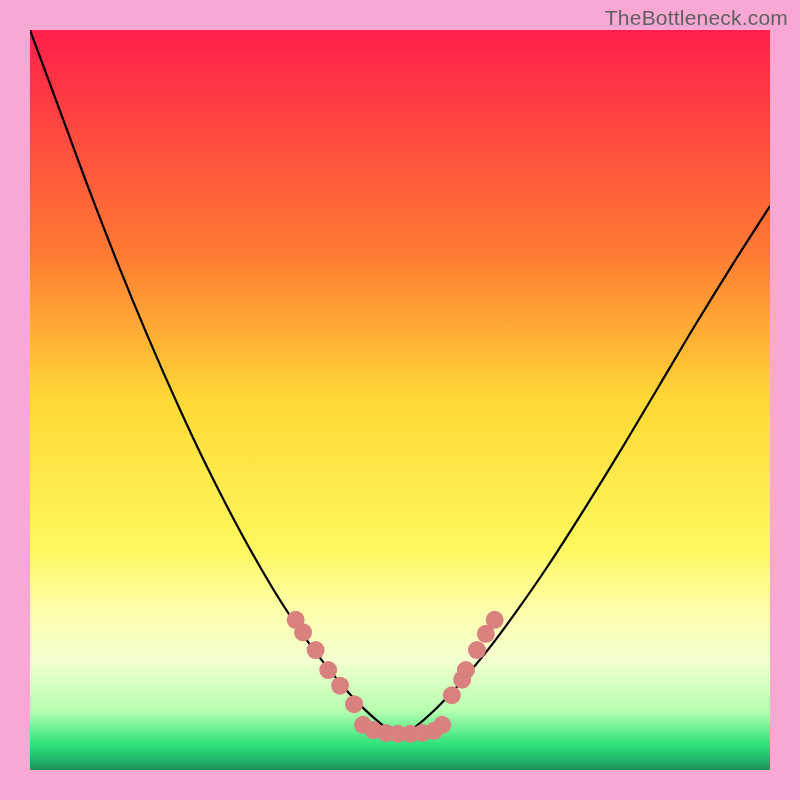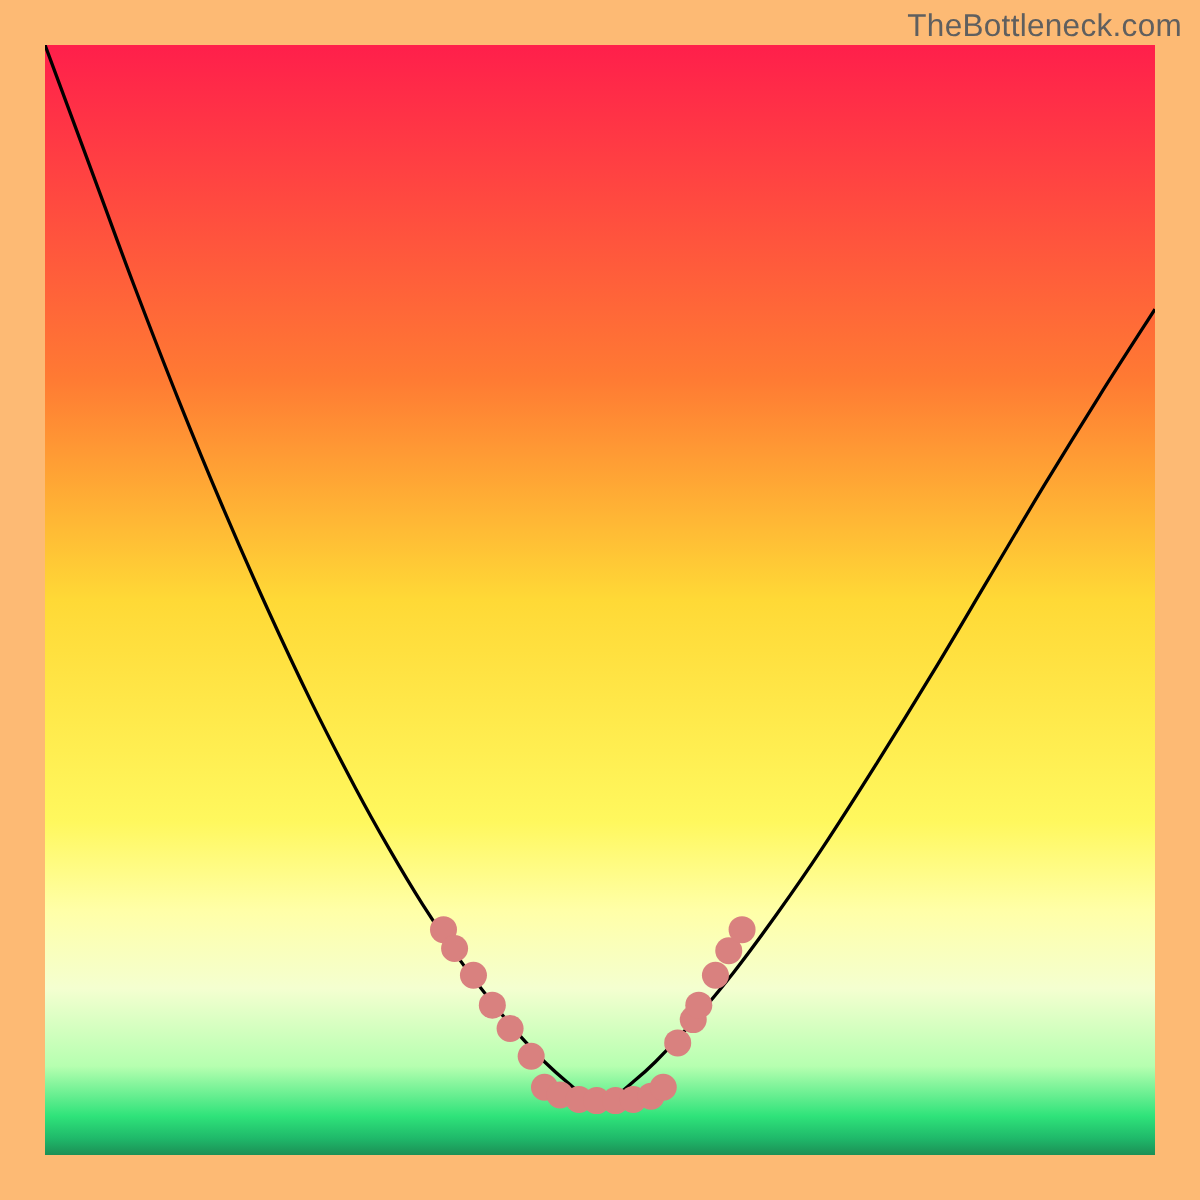--- a/index.html
+++ b/index.html
@@ -8,21 +8,21 @@
     width: 800px;
     height: 800px;
     overflow: hidden;
     background: #000;
     font-family: Arial, Helvetica, sans-serif;
   }
   .frame {
     position: absolute;
     left: 0; top: 0;
     width: 800px; height: 800px;
-    background: #fdba74;
+    background: #f9a8d4;
   }
   .plot {
     position: absolute;
     left: 30px;
     top: 30px;
     width: 740px;
     height: 740px;
     overflow: hidden;
   }
   .watermark {

